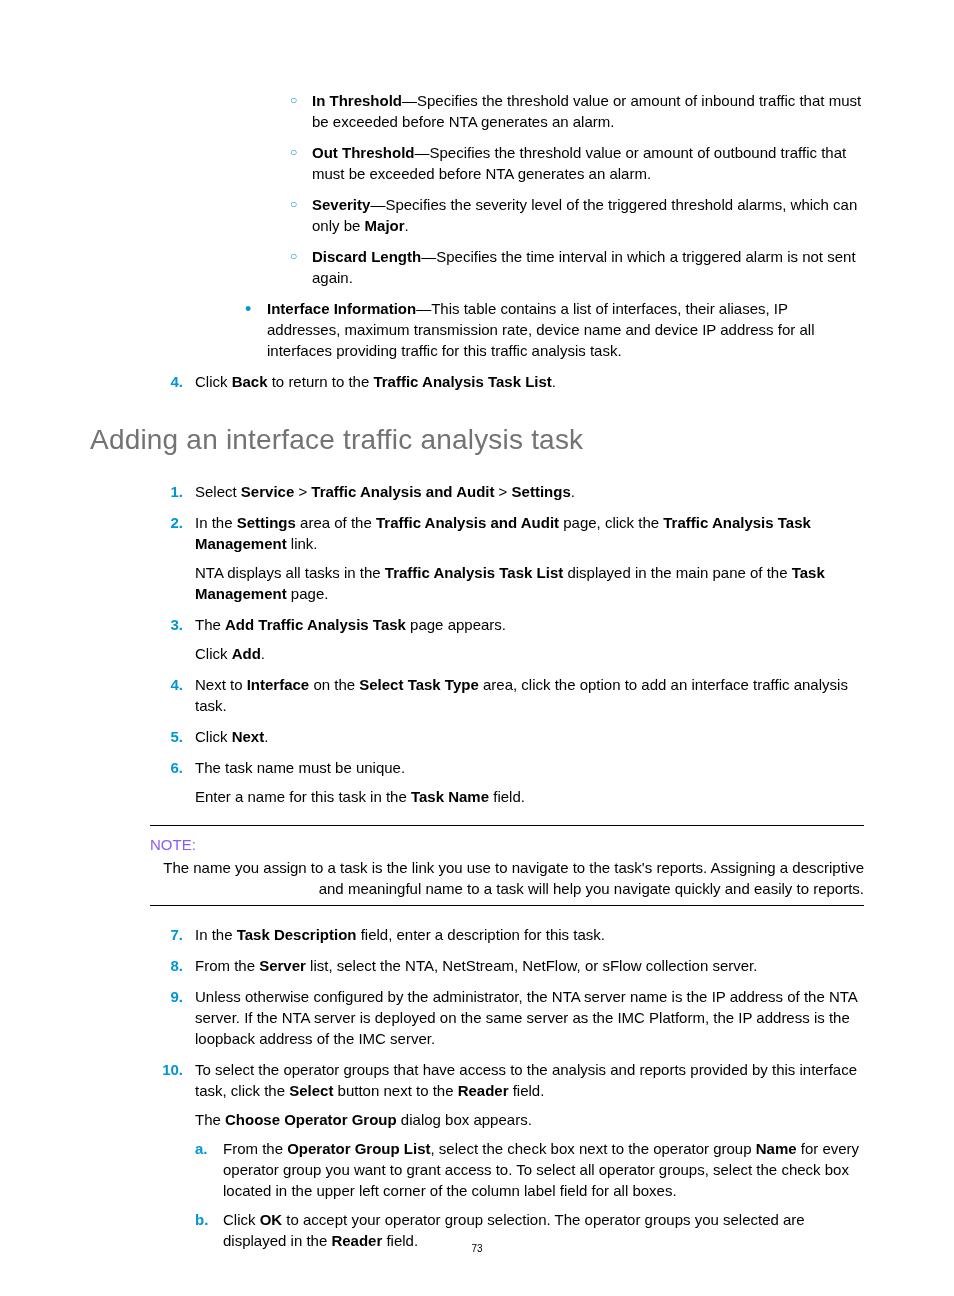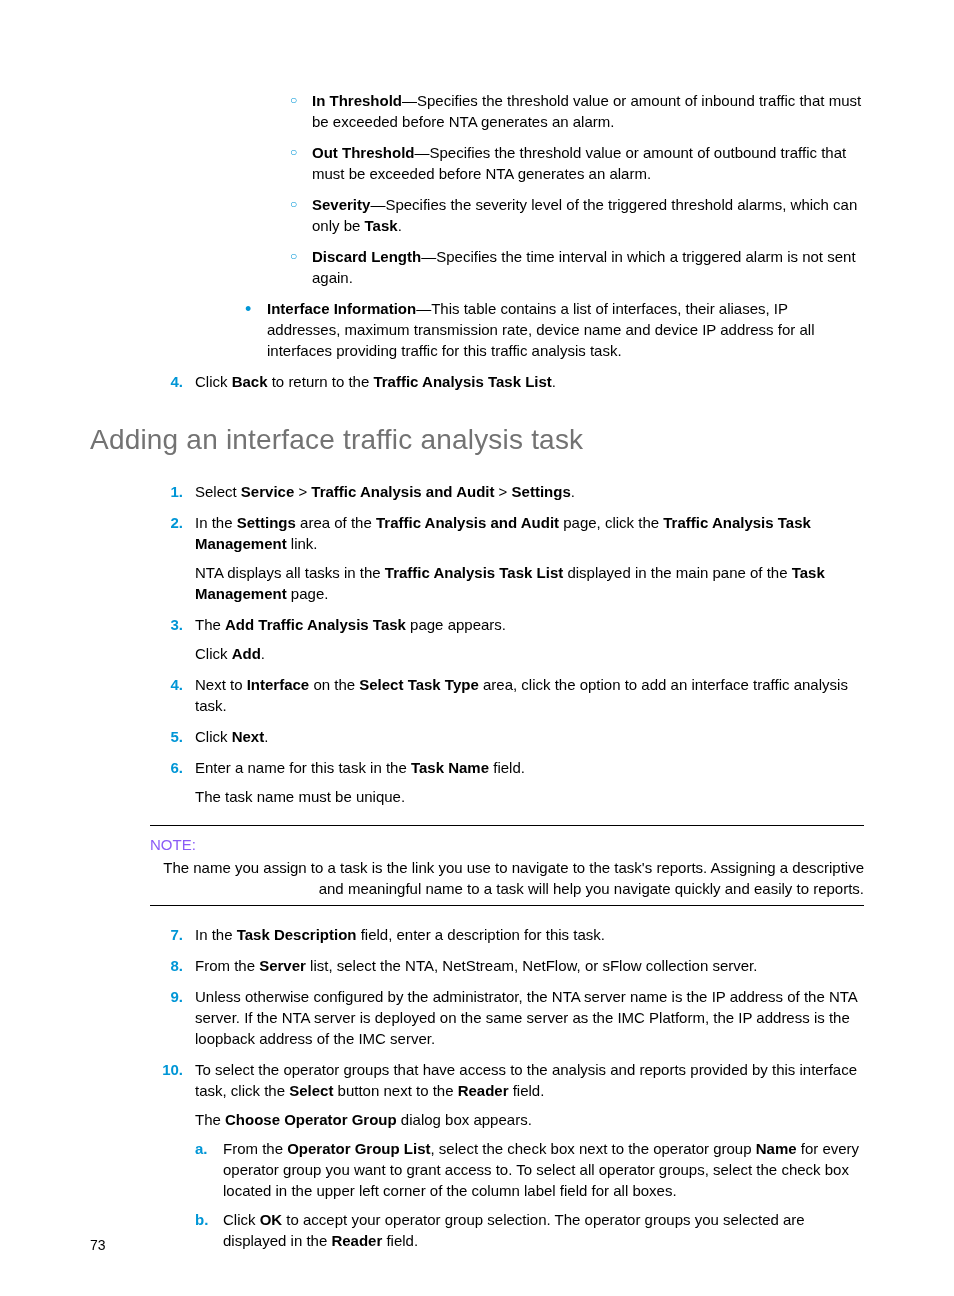--- a/index.html
+++ b/index.html
@@ -116,21 +116,22 @@
     font-weight: bold;
   }
   .alpha-body {
     flex: 1;
   }
   b { font-weight: bold; }
   .pagenum {
     position: absolute;
     bottom: 40px;
     width: 774px;
-    font-size: 14px;
+    text-align: center;
+    font-size: 10px;
   }
 </style>
 </head>
 <body>
 
 <div class="page">
 
   <div class="sub-list">
     <div class="sub-item">
       <div class="sub-marker">○</div>
@@ -140,21 +141,21 @@
     </div>
     <div class="sub-item">
       <div class="sub-marker">○</div>
       <div class="sub-body">
         <b>Out Threshold</b><span>—Specifies the threshold value or amount of outbound traffic that must be exceeded before NTA generates an alarm.</span>
       </div>
     </div>
     <div class="sub-item">
       <div class="sub-marker">○</div>
       <div class="sub-body">
-        <b>Severity</b><span>—Specifies the severity level of the triggered threshold alarms, which can only be </span><b>Task</b><span>.</span>
+        <b>Severity</b><span>—Specifies the severity level of the triggered threshold alarms, which can only be </span><b>Major</b><span>.</span>
       </div>
     </div>
     <div class="sub-item">
       <div class="sub-marker">○</div>
       <div class="sub-body">
         <b>Discard Length</b><span>—Specifies the time interval in which a triggered alarm is not sent again.</span>
       </div>
     </div>
   </div>
 
@@ -207,22 +208,22 @@
       </div>
       <div class="num-item">
         <div class="num-marker">5.</div>
         <div class="num-body">
           <p><span>Click </span><b>Next</b><span>.</span></p>
         </div>
       </div>
       <div class="num-item">
         <div class="num-marker">6.</div>
         <div class="num-body">
+          <p><span>The task name must be unique.</span></p>
           <p><span>Enter a name for this task in the </span><b>Task Name</b><span> field.</span></p>
-          <p><span>The task name must be unique.</span></p>
         </div>
       </div>
     </div>
 
   <div class="note-block">
     <div class="note-divider-top"></div>
     <div class="note-label">NOTE:</div>
     <div class="note-text">The name you assign to a task is the link you use to navigate to the task's reports. Assigning a descriptive and meaningful name to a task will help you navigate quickly and easily to reports.</div>
     <div class="note-divider-bot"></div>
   </div>

